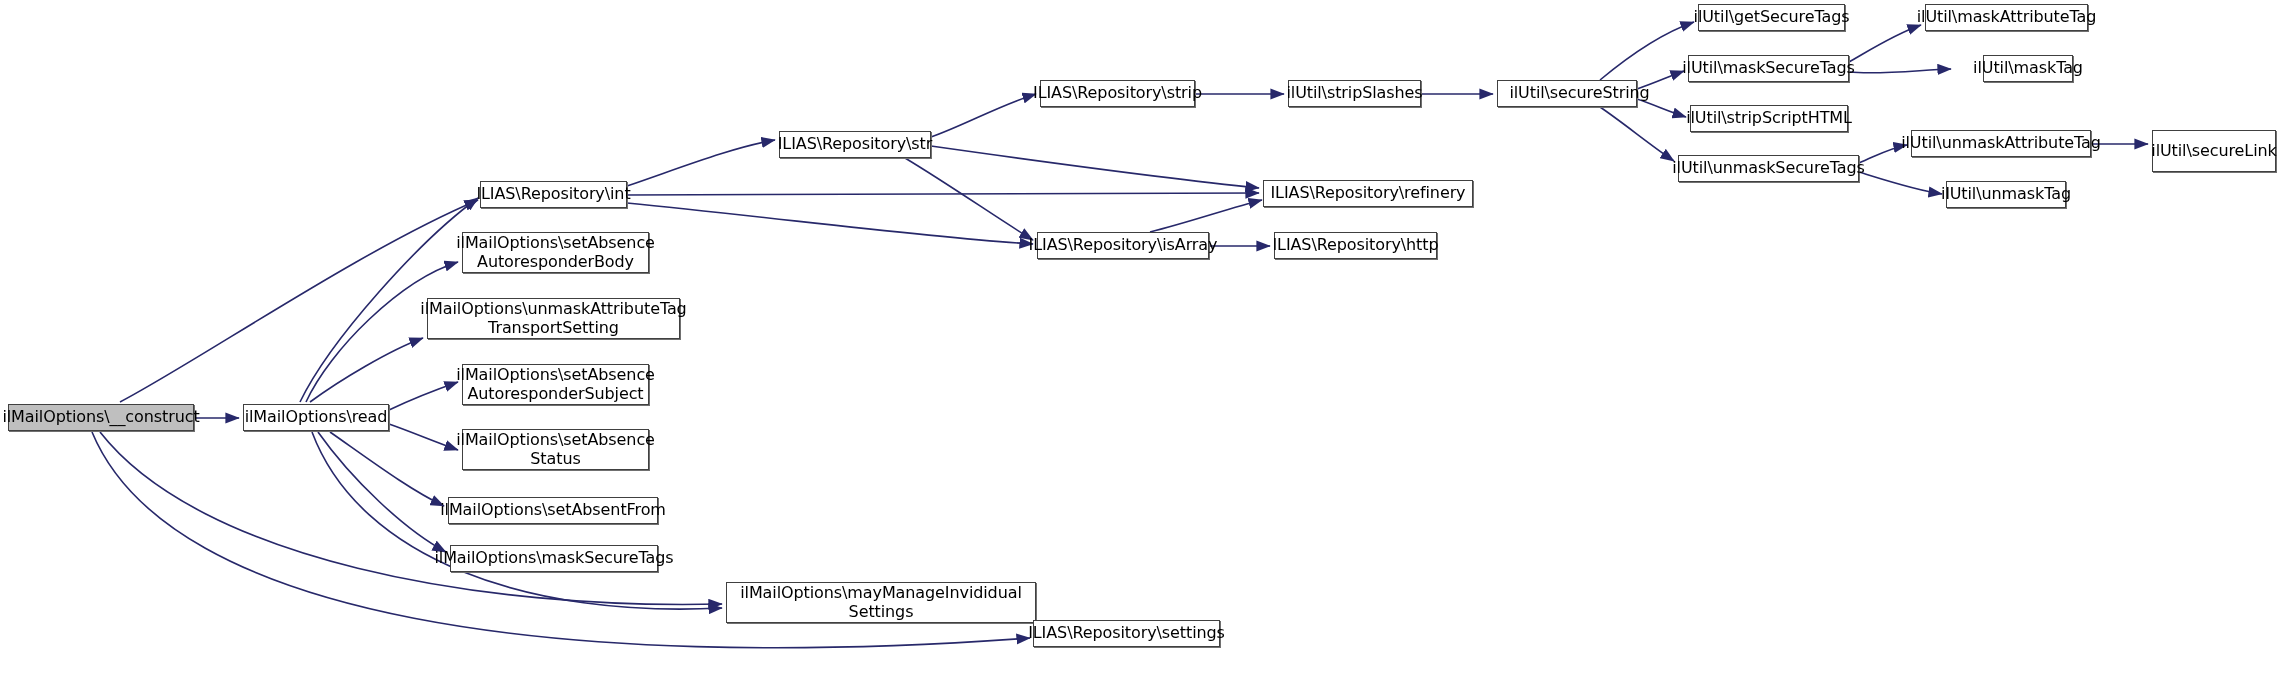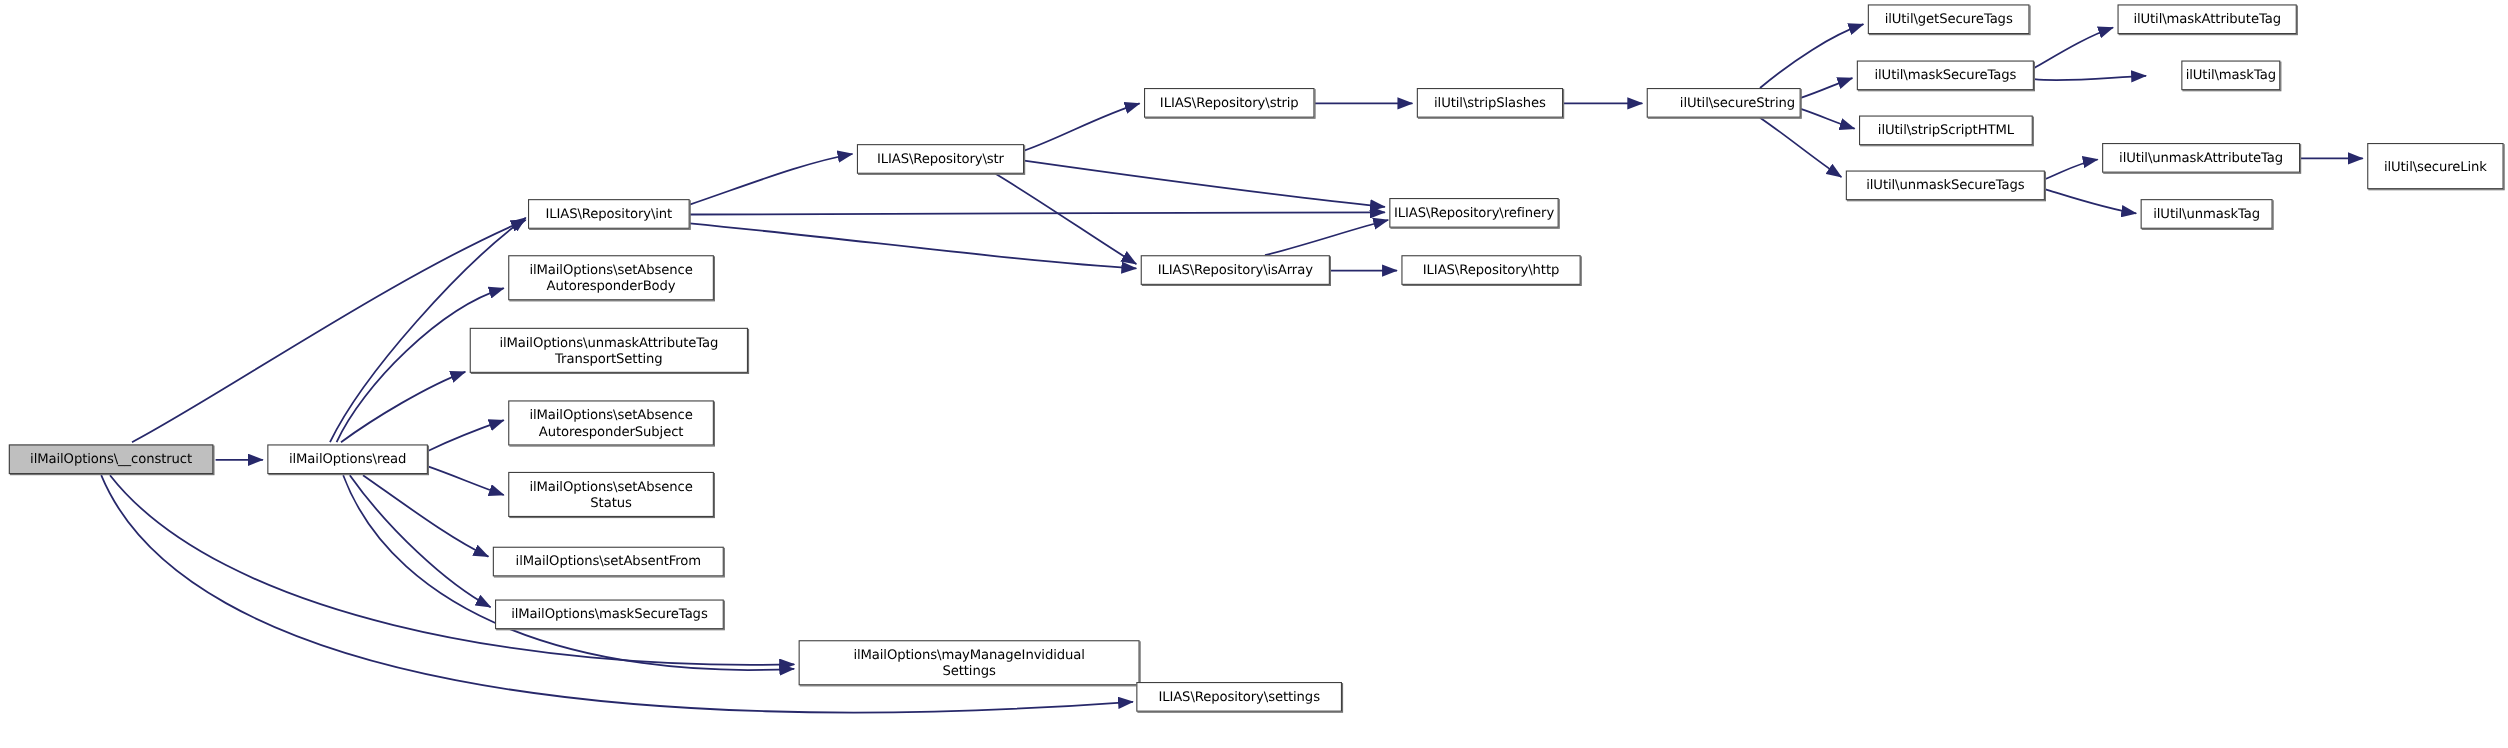--- a/index.html
+++ b/index.html
@@ -27,21 +27,21 @@
   .node {
     position: absolute;
     box-sizing: border-box;
     border: 1px solid #404040;
     background: #ffffff;
     color: #000000;
     display: flex;
     align-items: center;
     justify-content: center;
     text-align: center;
-    font-size: 12px;
+    font-size: 16px;
     line-height: 1.18;
     letter-spacing: -0.1px;
     white-space: pre-line;
     box-shadow: 1px 1px 0 0 #707070;
     z-index: 2;
   }
   .node.highlight {
     background: #bfbfbf;
   }
 </style>
@@ -102,21 +102,21 @@
       <div class="node" style="left: 462px; top: 429px; width: 187px; height: 41px; border-color: rgb(64, 64, 64); color: rgb(0, 0, 0); background: rgb(255, 255, 255);">ilMailOptions\setAbsence
 Status</div>
       <div class="node" style="left: 448px; top: 497px; width: 210px; height: 27px; border-color: rgb(64, 64, 64); color: rgb(0, 0, 0); background: rgb(255, 255, 255);">ilMailOptions\setAbsentFrom</div>
       <div class="node" style="left: 450px; top: 545px; width: 208px; height: 27px; border-color: rgb(64, 64, 64); color: rgb(0, 0, 0); background: rgb(255, 255, 255);">ilMailOptions\maskSecureTags</div>
       <div class="node" style="left: 726px; top: 582px; width: 310px; height: 41px; border-color: rgb(64, 64, 64); color: rgb(0, 0, 0); background: rgb(255, 255, 255);">ilMailOptions\mayManageInvididual
 Settings</div>
       <div class="node" style="left: 1033px; top: 620px; width: 187px; height: 27px; border-color: rgb(64, 64, 64); color: rgb(0, 0, 0); background: rgb(255, 255, 255);">ILIAS\Repository\settings</div>
       <div class="node" style="left: 779px; top: 131px; width: 152px; height: 27px; border-color: rgb(64, 64, 64); color: rgb(0, 0, 0); background: rgb(255, 255, 255);">ILIAS\Repository\str</div>
       <div class="node" style="left: 1040px; top: 80px; width: 155px; height: 27px; border-color: rgb(64, 64, 64); color: rgb(0, 0, 0); background: rgb(255, 255, 255);">ILIAS\Repository\strip</div>
       <div class="node" style="left: 1037px; top: 232px; width: 172px; height: 27px; border-color: rgb(64, 64, 64); color: rgb(0, 0, 0); background: rgb(255, 255, 255);">ILIAS\Repository\isArray</div>
-      <div class="node" style="left: 1263px; top: 180px; width: 154px; height: 27px; border-color: rgb(64, 64, 64); color: rgb(0, 0, 0); background: rgb(255, 255, 255);">ILIAS\Repository\refinery</div>
+      <div class="node" style="left: 1263px; top: 180px; width: 210px; height: 27px; border-color: rgb(64, 64, 64); color: rgb(0, 0, 0); background: rgb(255, 255, 255);">ILIAS\Repository\refinery</div>
       <div class="node" style="left: 1274px; top: 232px; width: 163px; height: 27px; border-color: rgb(64, 64, 64); color: rgb(0, 0, 0); background: rgb(255, 255, 255);">ILIAS\Repository\http</div>
       <div class="node" style="left: 1288px; top: 80px; width: 133px; height: 27px; border-color: rgb(64, 64, 64); color: rgb(0, 0, 0); background: rgb(255, 255, 255);">ilUtil\stripSlashes</div>
       <div class="node" style="left: 1497px; top: 80px; width: 140px; height: 27px; border-color: rgb(64, 64, 64); color: rgb(0, 0, 0); background: rgb(255, 255, 255); padding-left: 25px;">ilUtil\secureString</div>
       <div class="node" style="left: 1698px; top: 4px; width: 147px; height: 27px; border-color: rgb(64, 64, 64); color: rgb(0, 0, 0); background: rgb(255, 255, 255);">ilUtil\getSecureTags</div>
       <div class="node" style="left: 1688px; top: 55px; width: 161px; height: 27px; border-color: rgb(64, 64, 64); color: rgb(0, 0, 0); background: rgb(255, 255, 255);">ilUtil\maskSecureTags</div>
       <div class="node" style="left: 1690px; top: 105px; width: 158px; height: 27px; border-color: rgb(64, 64, 64); color: rgb(0, 0, 0); background: rgb(255, 255, 255);">ilUtil\stripScriptHTML</div>
       <div class="node" style="left: 1678px; top: 155px; width: 181px; height: 27px; border-color: rgb(64, 64, 64); color: rgb(0, 0, 0); background: rgb(255, 255, 255);">ilUtil\unmaskSecureTags</div>
       <div class="node" style="left: 1925px; top: 4px; width: 163px; height: 27px; border-color: rgb(64, 64, 64); color: rgb(0, 0, 0); background: rgb(255, 255, 255);">ilUtil\maskAttributeTag</div>
       <div class="node" style="left: 1983px; top: 55px; width: 90px; height: 27px; border-color: rgb(64, 64, 64); color: rgb(0, 0, 0); background: rgb(255, 255, 255);">ilUtil\maskTag</div>
       <div class="node" style="left: 1911px; top: 130px; width: 180px; height: 27px; border-color: rgb(64, 64, 64); color: rgb(0, 0, 0); background: rgb(255, 255, 255);">ilUtil\unmaskAttributeTag</div>

